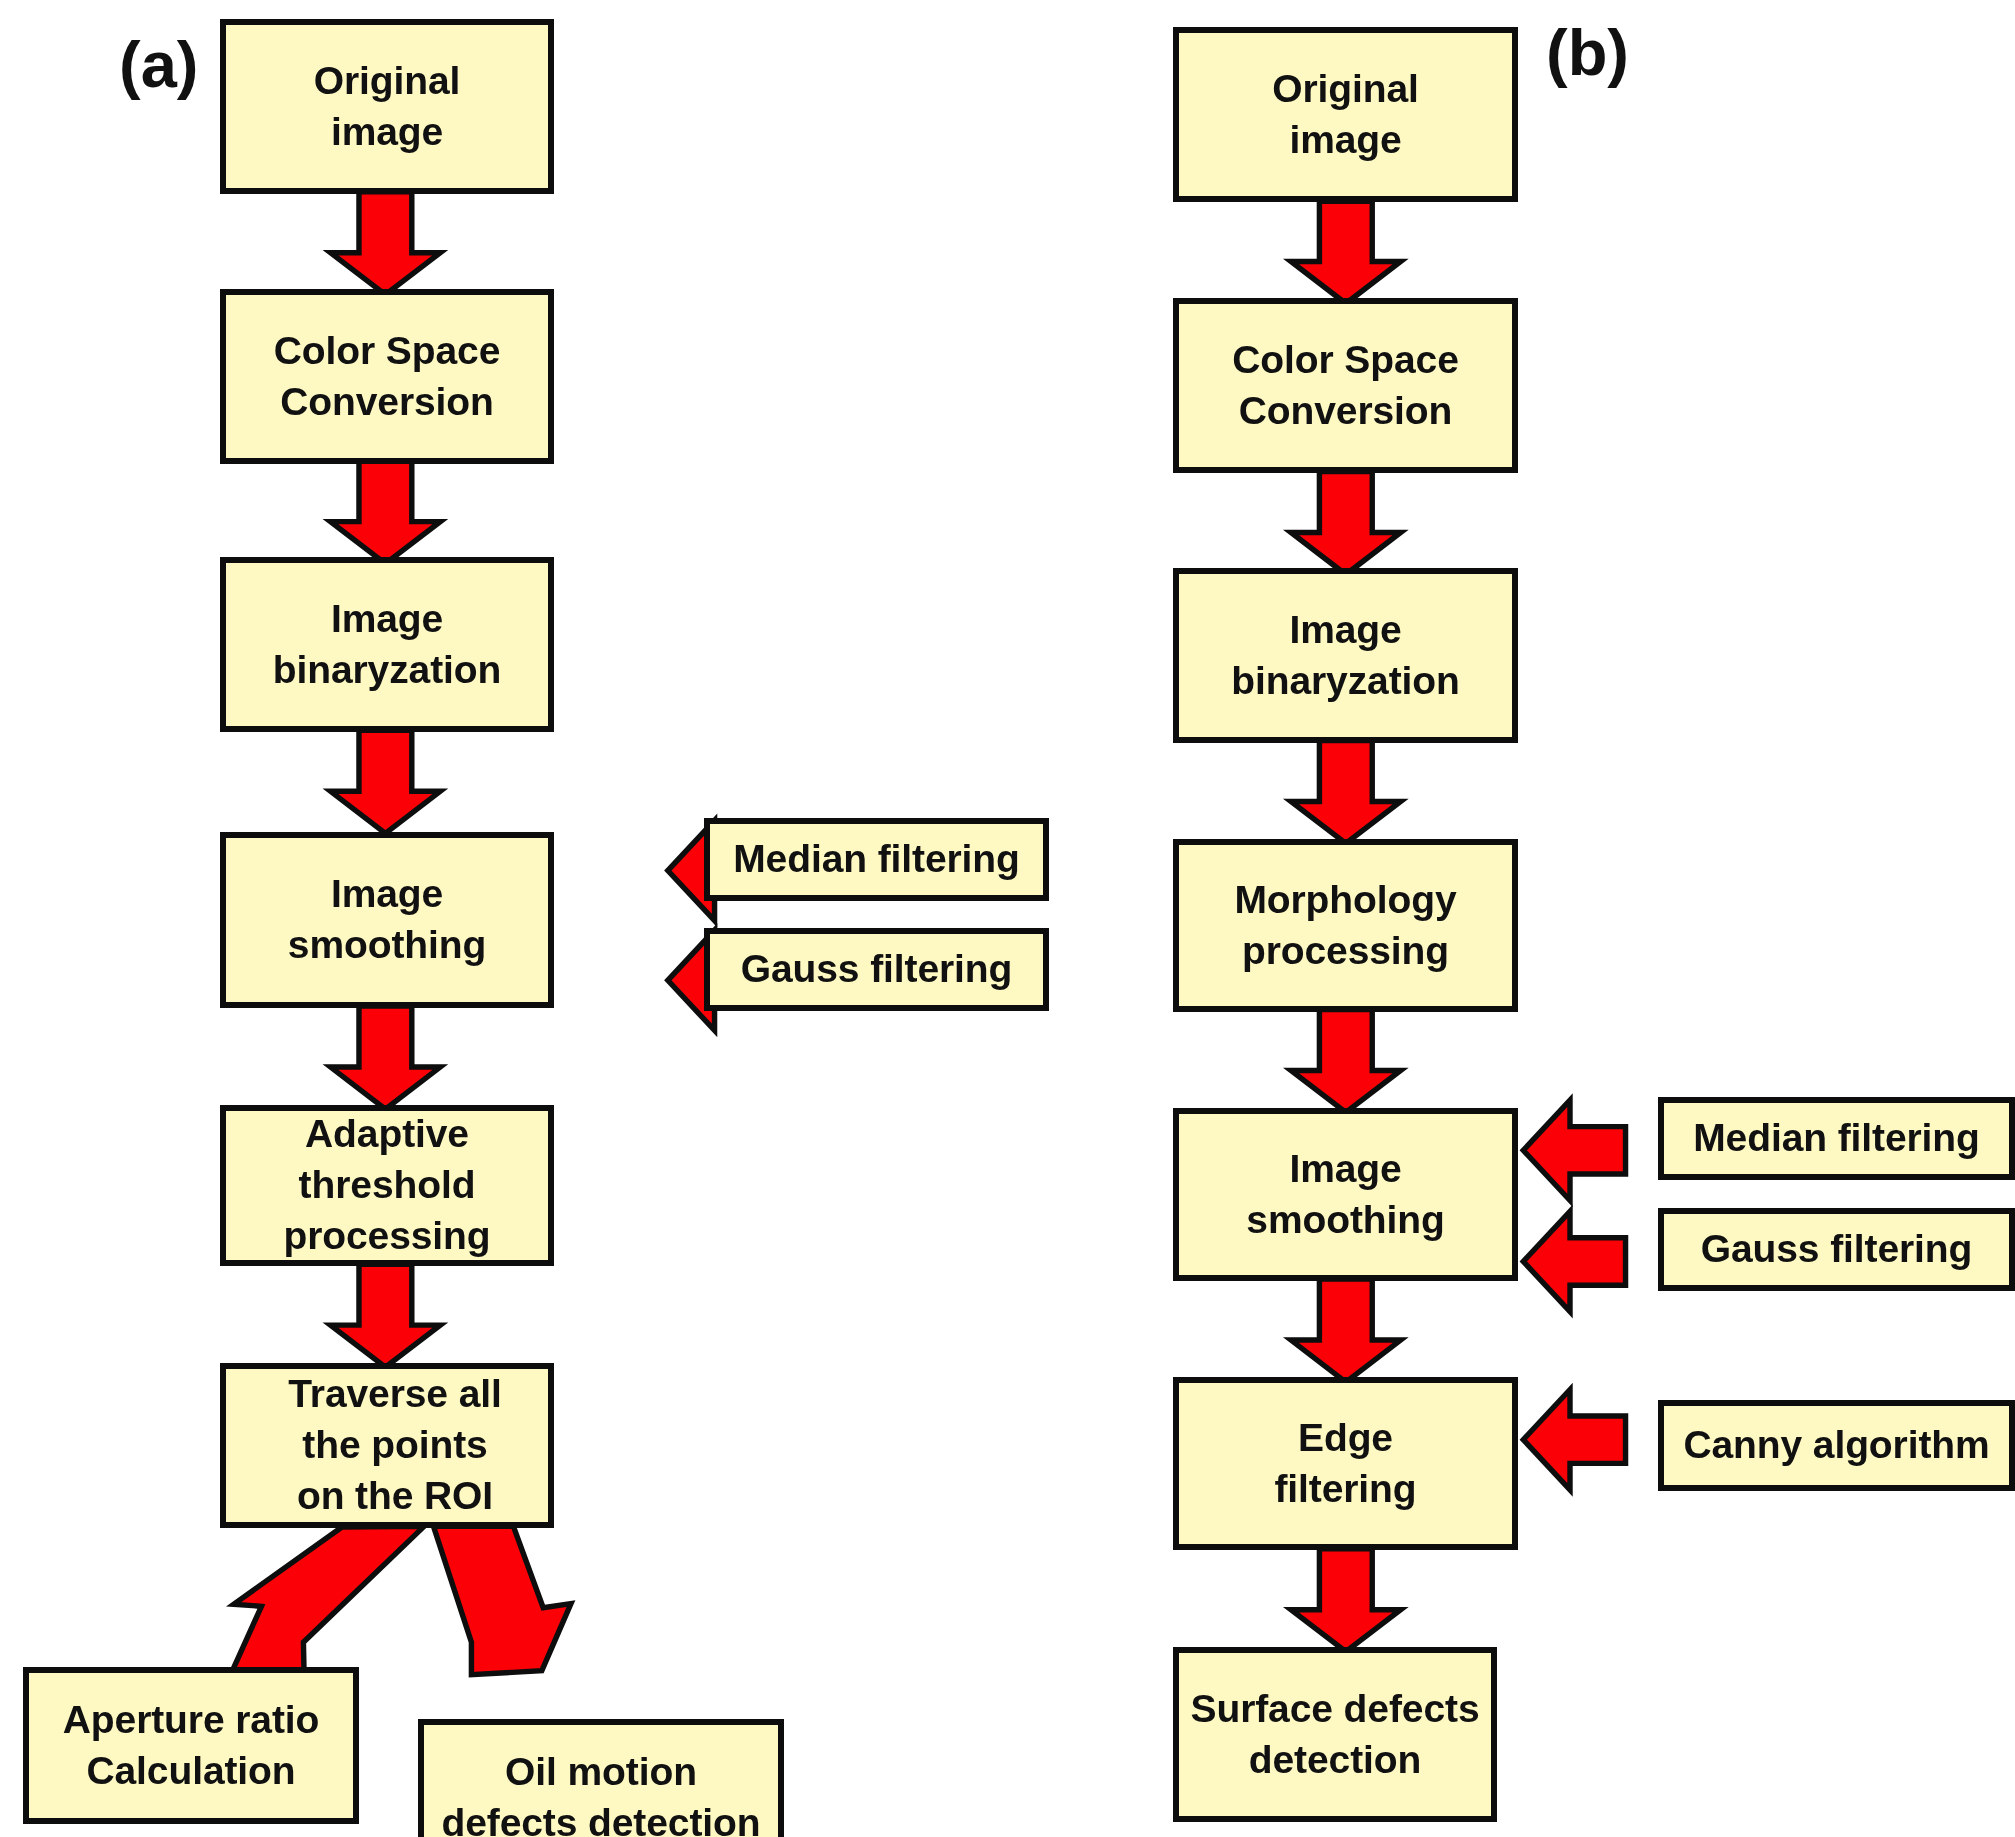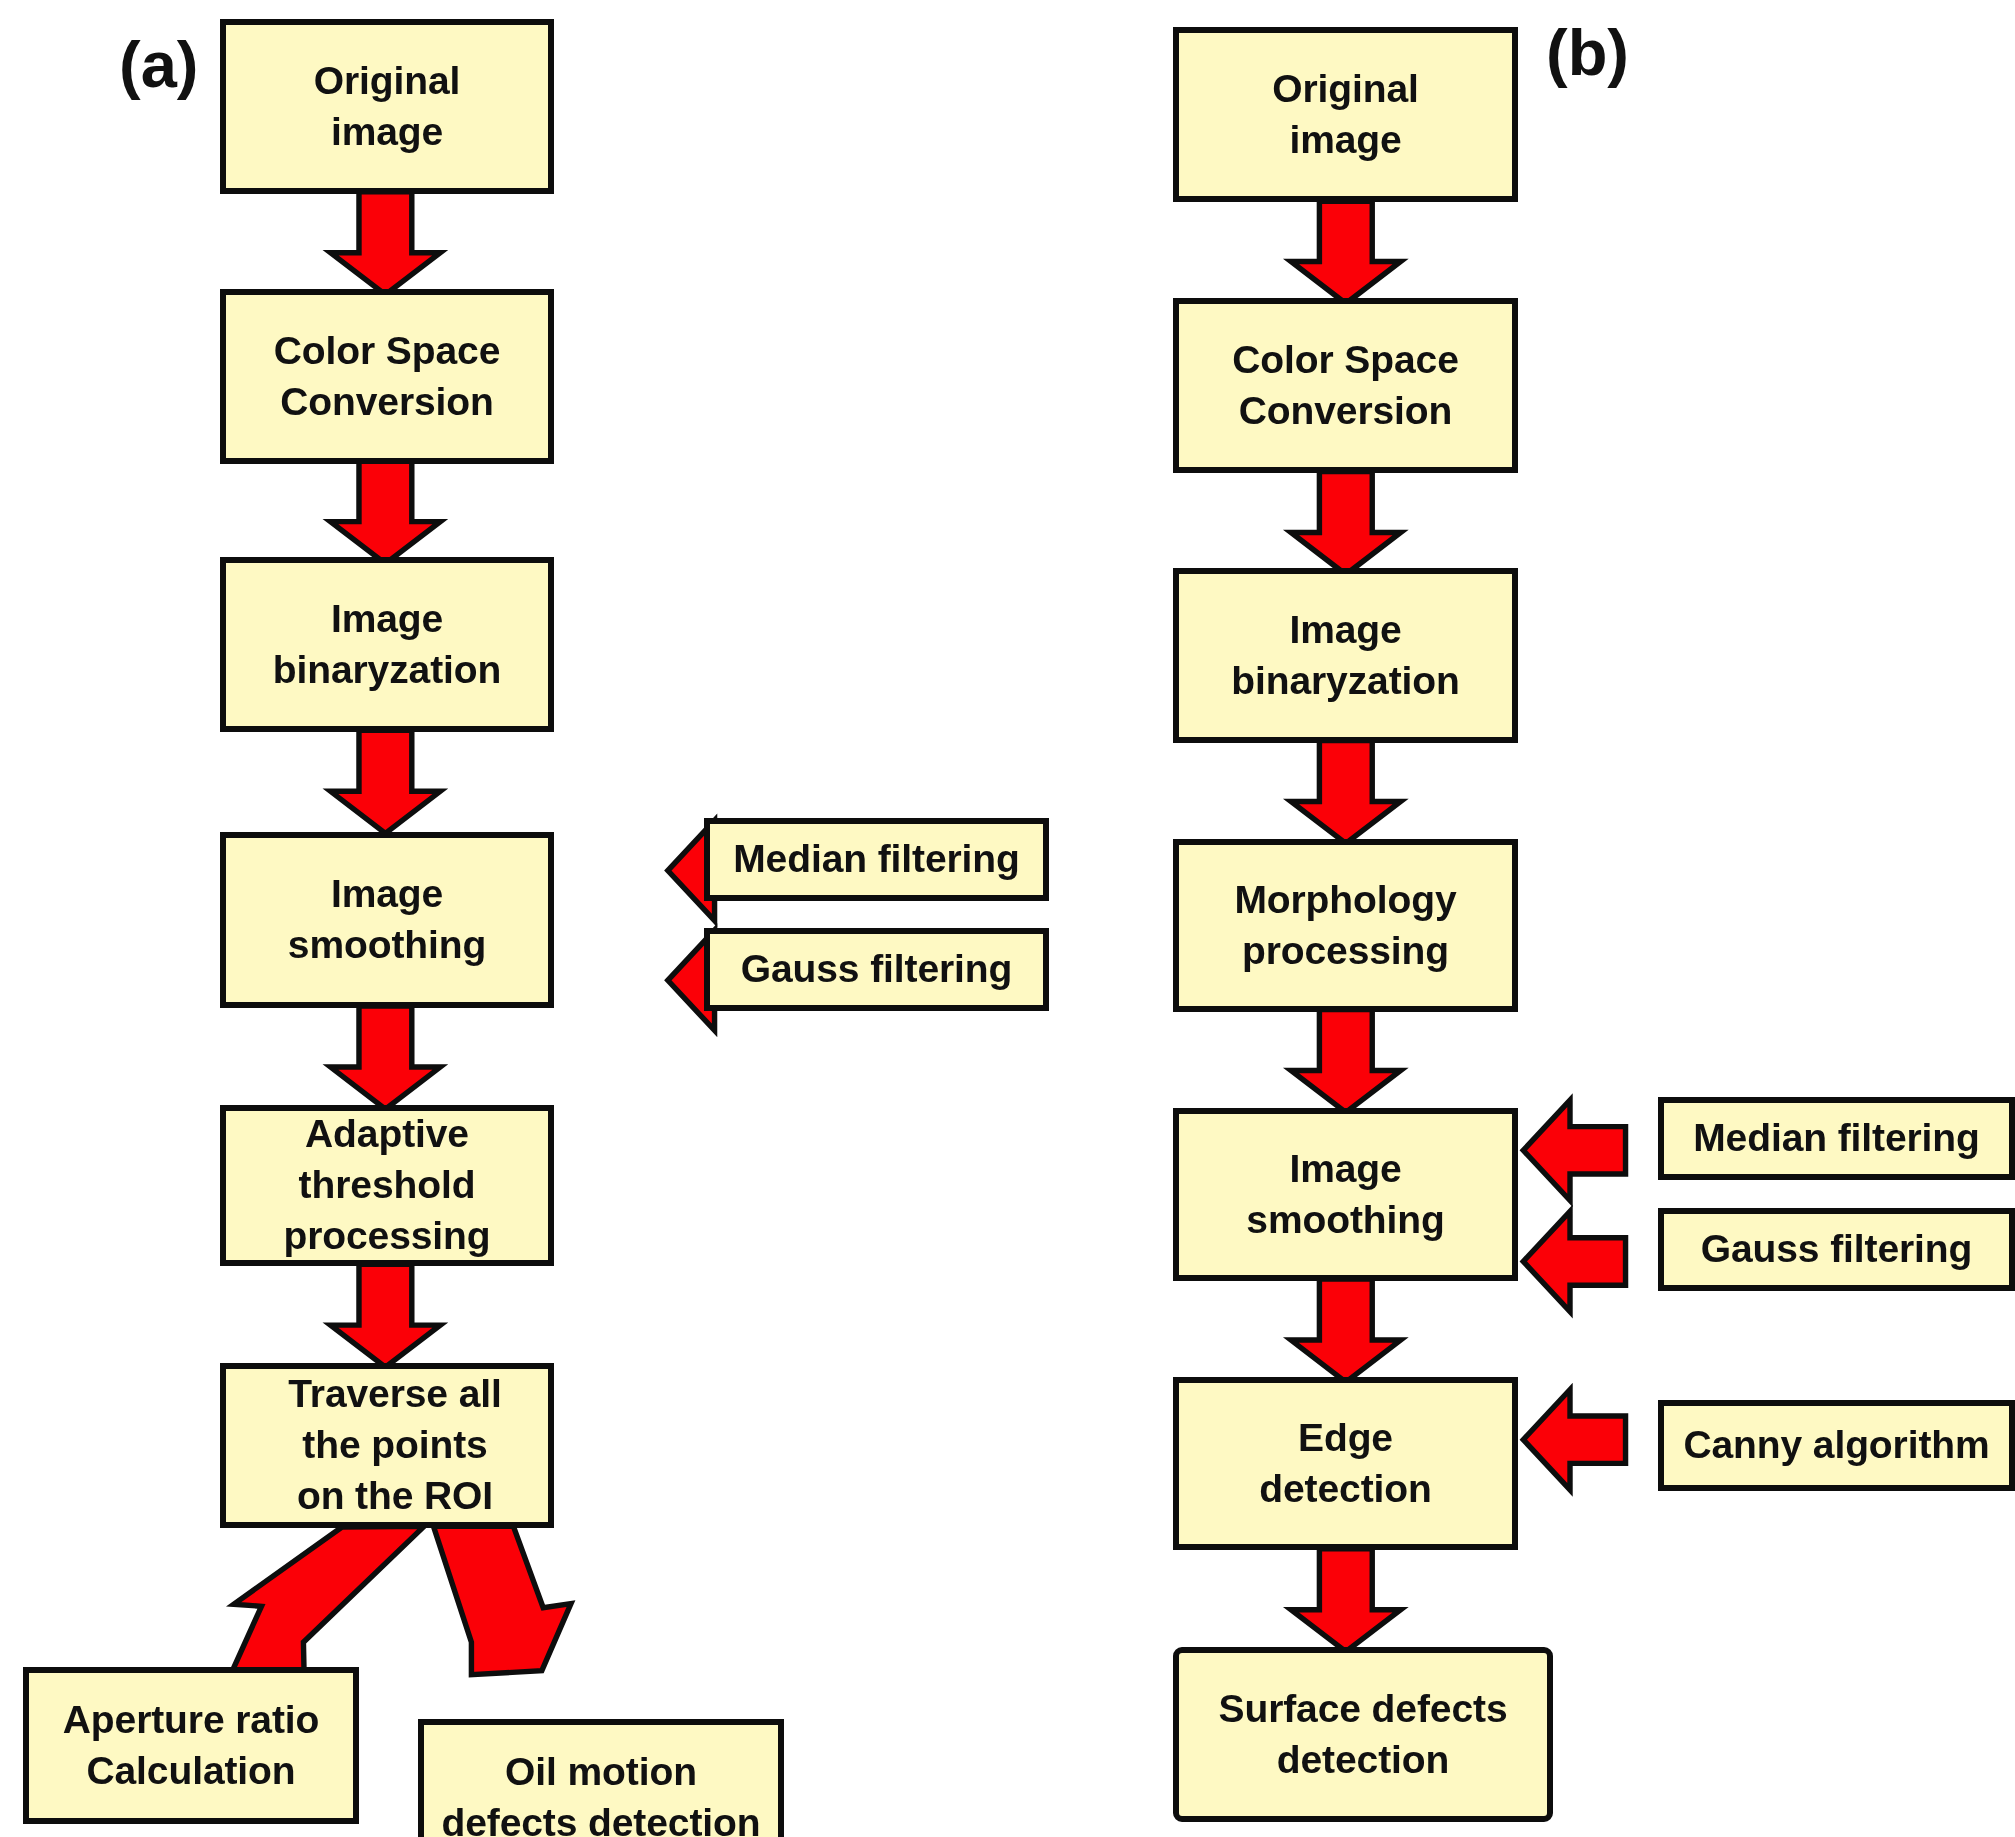--- a/index.html
+++ b/index.html
@@ -212,26 +212,26 @@
   <div class="node-box" style="left:1658px; top:1097px; width:357px; height:83px;">
     <span class="node-label" style="font-size:39px;">Median filtering</span>
   </div>
 
   <div class="node-box" style="left:1658px; top:1208px; width:357px; height:83px;">
     <span class="node-label" style="font-size:39px;">Gauss filtering</span>
   </div>
 
   <div class="node-box" style="left:1173px; top:1377px; width:345px; height:173px;">
     <span class="node-label" style="font-size:39px;">Edge
-detection</span>
+filtering</span>
   </div>
 
   <div class="node-box" style="left:1658px; top:1400px; width:357px; height:91px;">
     <span class="node-label" style="font-size:39px;">Canny algorithm</span>
   </div>
 
-  <div class="node-box" style="left:1173px; top:1647px; width:380px; height:175px;border-radius:9px;">
+  <div class="node-box" style="left:1173px; top:1647px; width:324px; height:175px;">
     <span class="node-label" style="font-size:39px;">Surface defects
 detection</span>
   </div>
 
 </div>
 
 
 </body></html>

